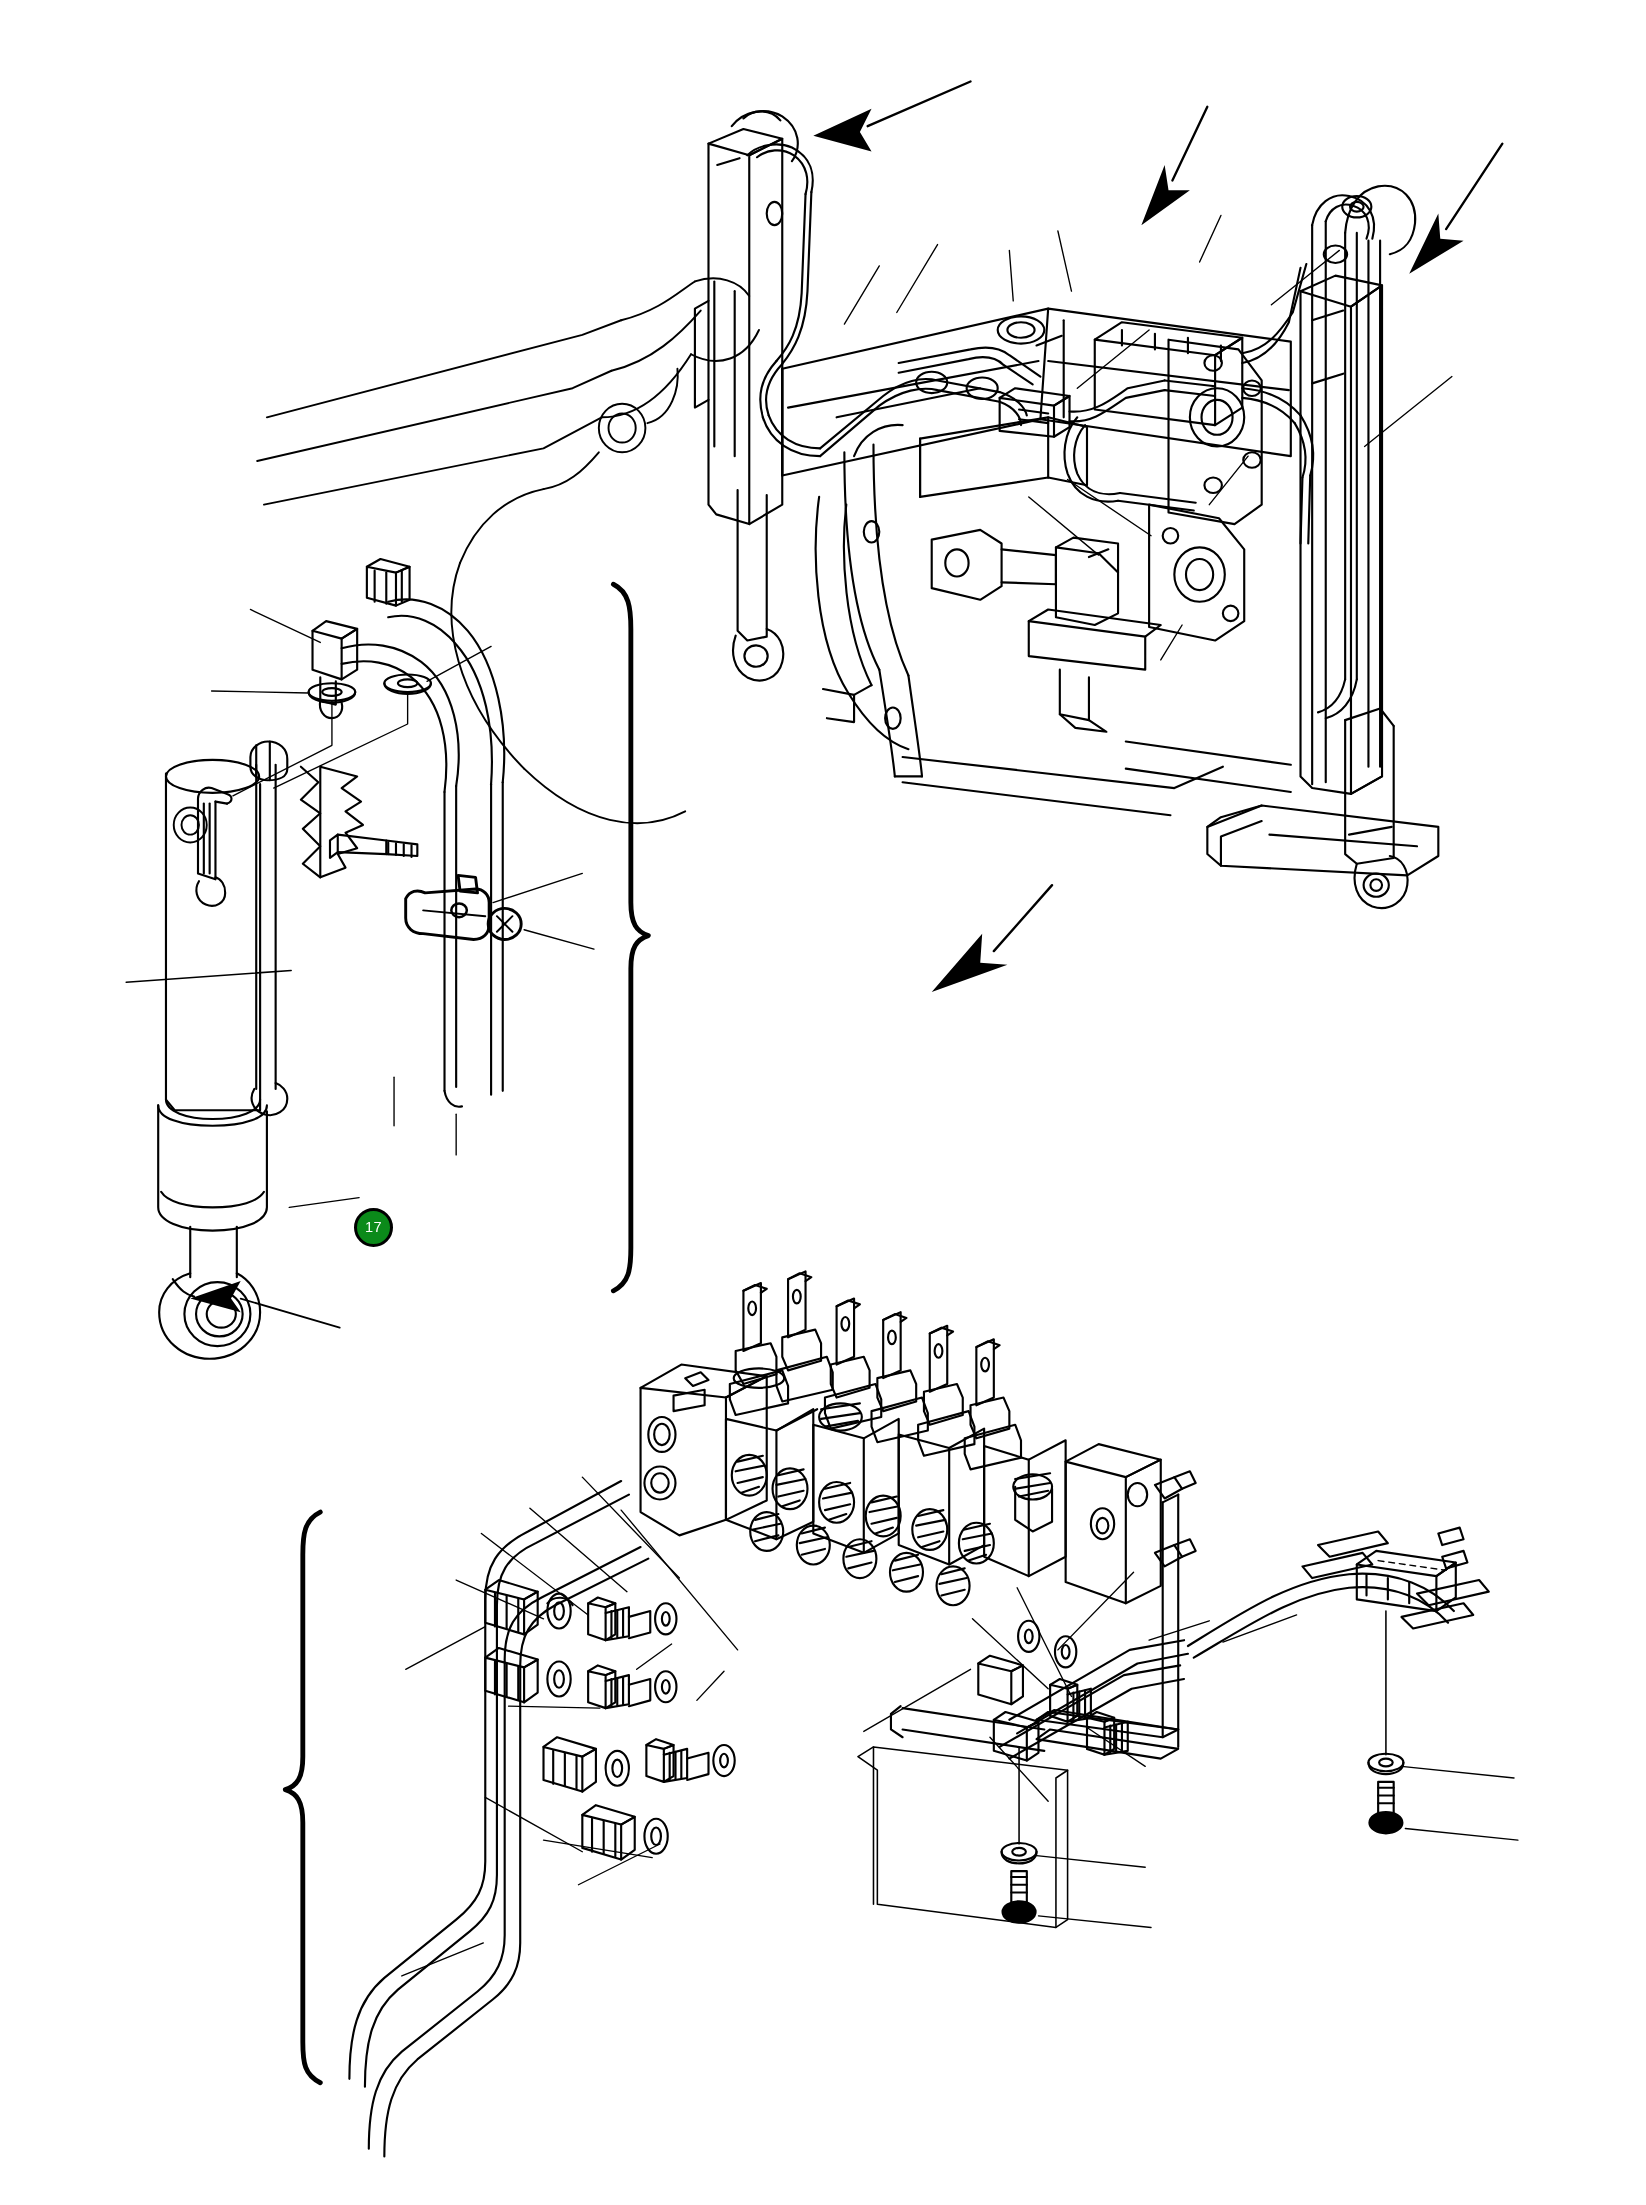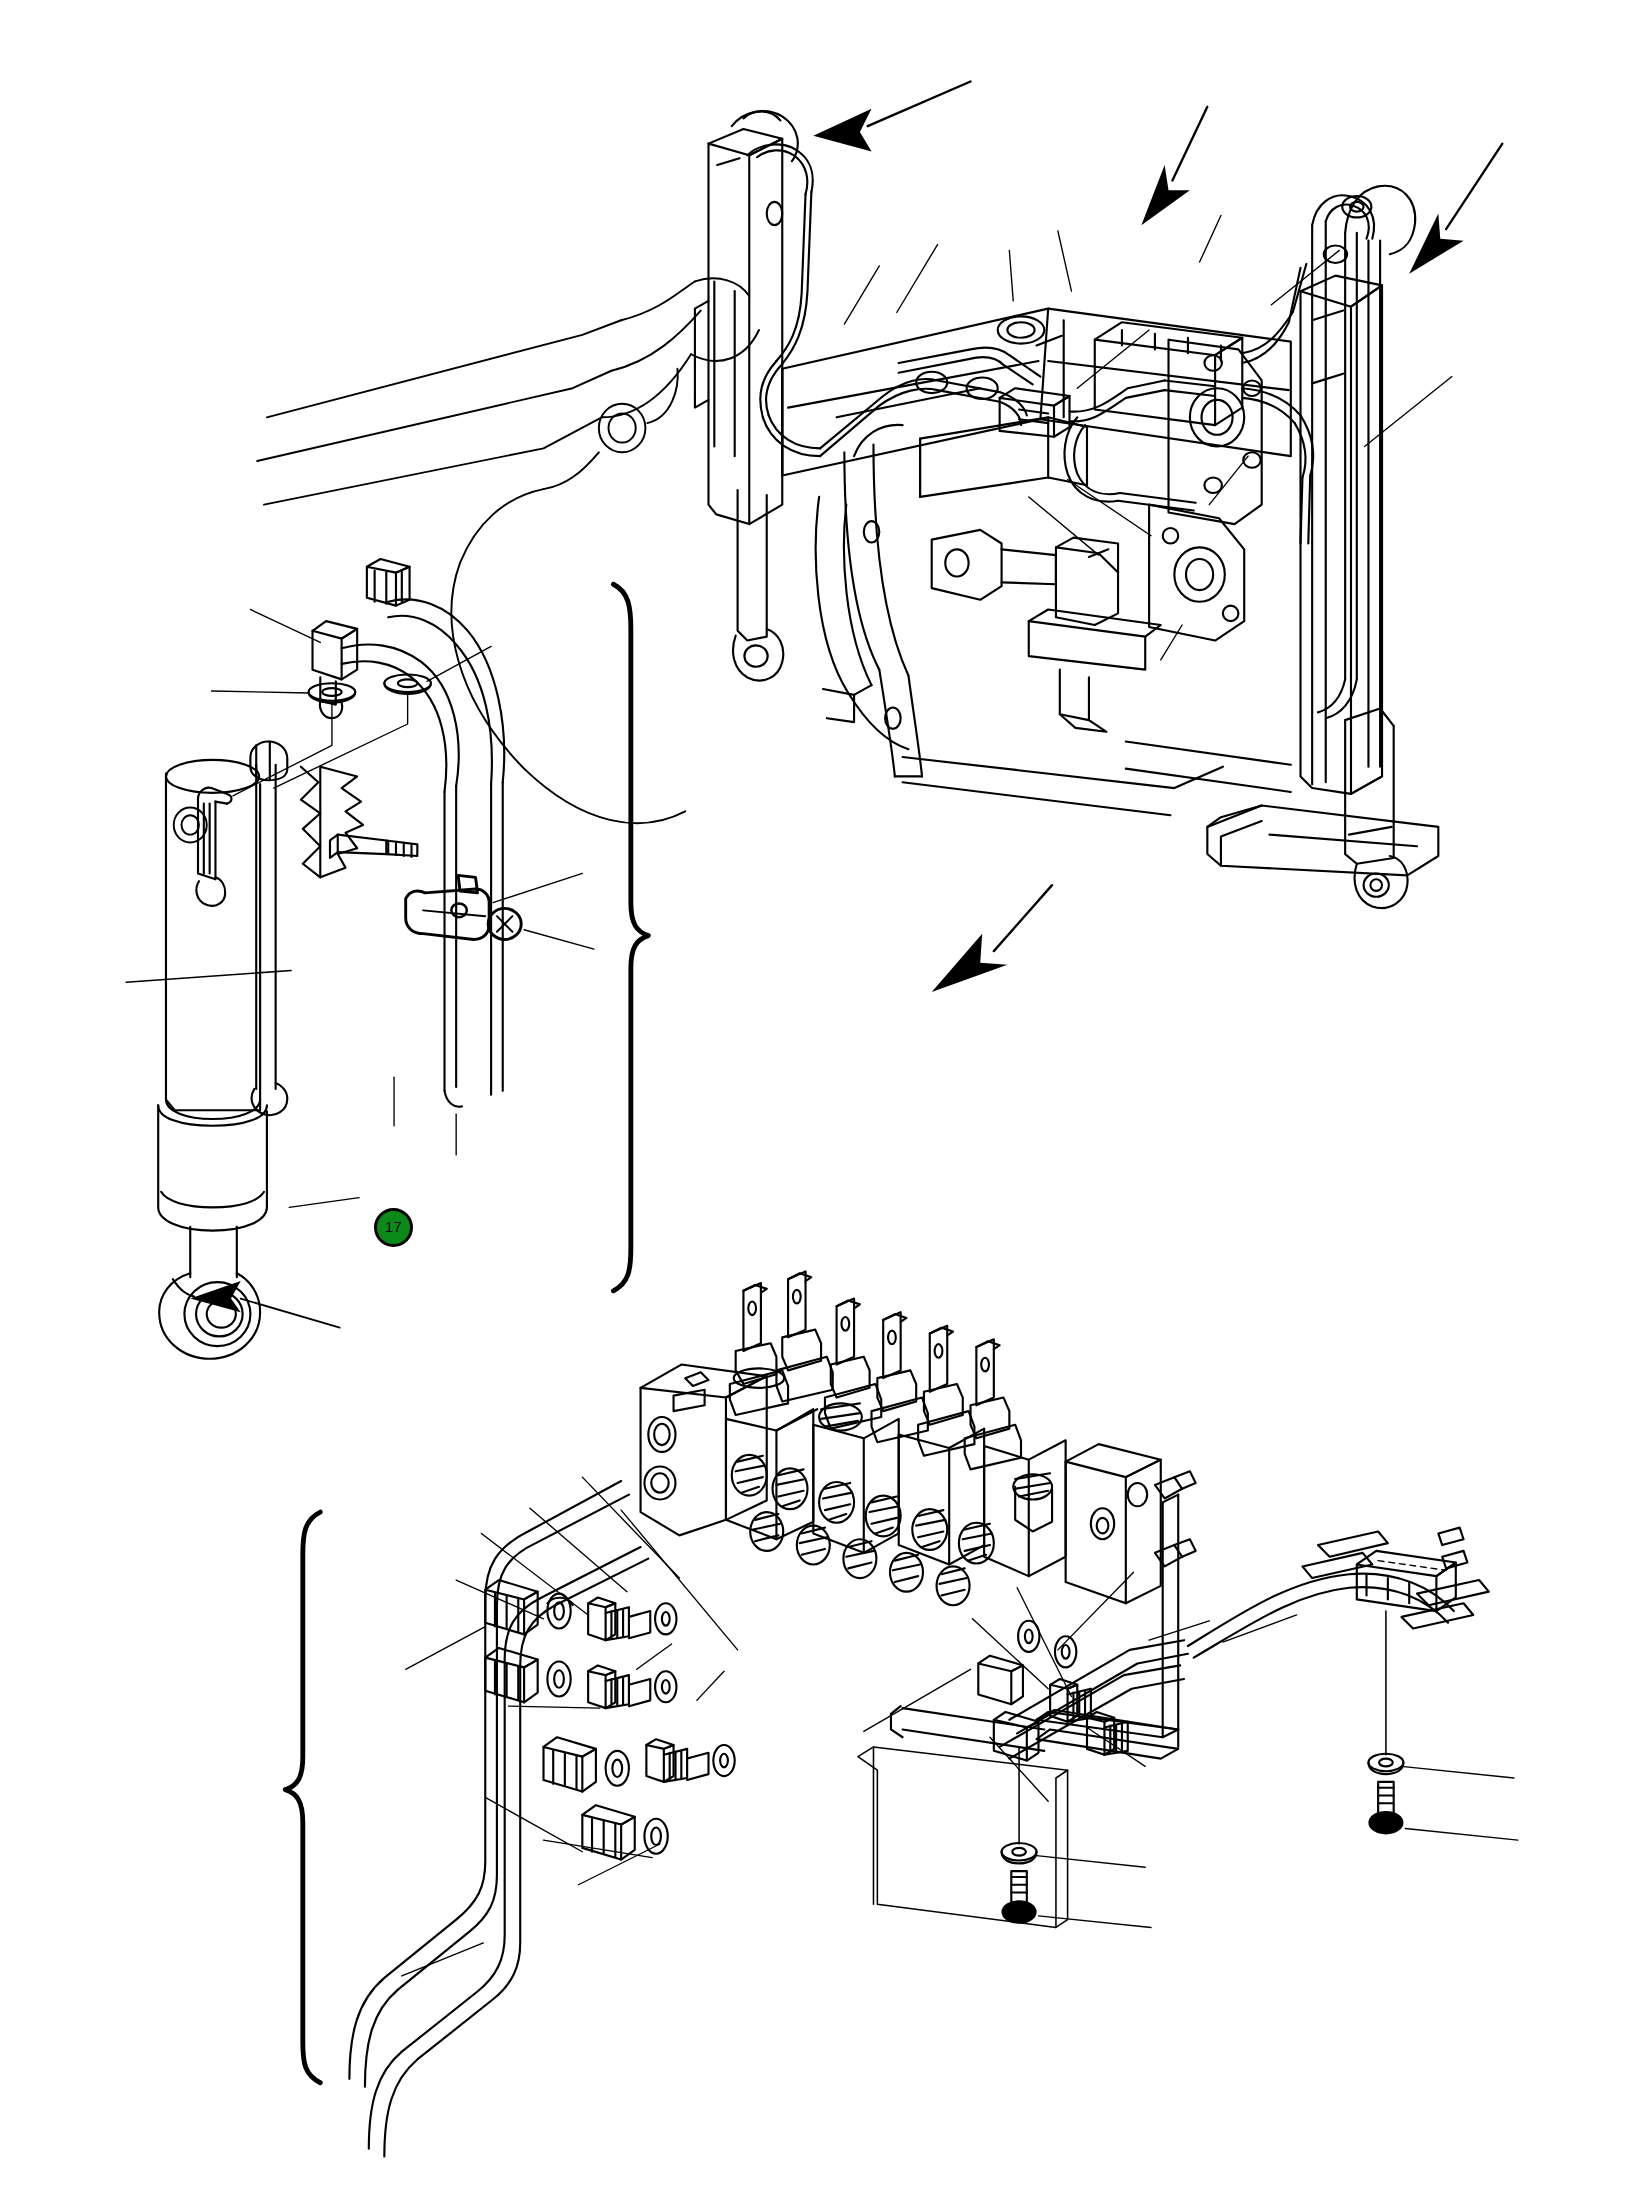--- a/index.html
+++ b/index.html
@@ -677,18 +677,18 @@
 
       <g stroke-width="5" fill="none">
         <path d="M330 1558 C 314 1566 312 1580 312 1602 L312 1810 C 312 1832 306 1840 294 1844
                  C 306 1848 312 1856 312 1878 L312 2104 C 312 2126 314 2138 330 2146"></path>
       </g>
     </g>
 
   </svg>
   </div>
 
-  <div class="badge" style="left:374px;top:1208px;background:#0b8a1a;border:3.9px solid #000;color:#000000;">
+  <div class="badge" style="left:354px;top:1208px;background:#0b8a1a;border:3.9px solid #000;color:#ffffff;">
     <span class="badge-label">17</span>
   </div>
 
 </div>
 
 
 </body></html>

